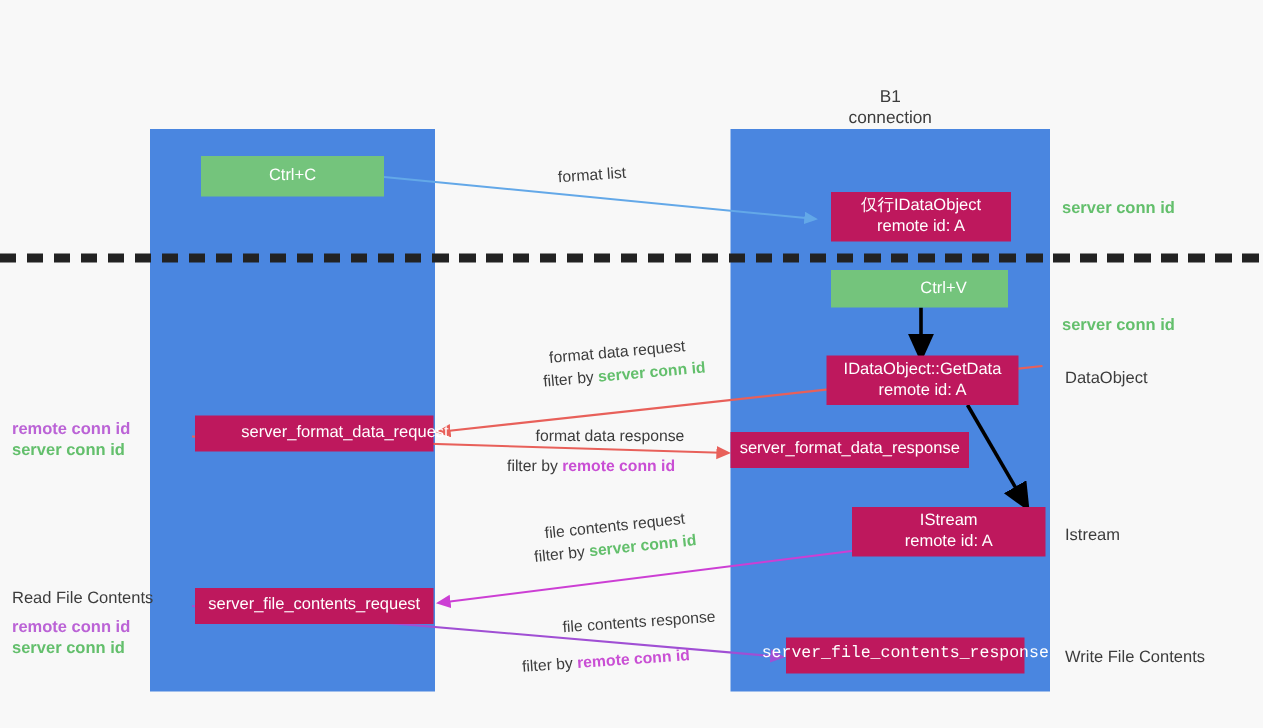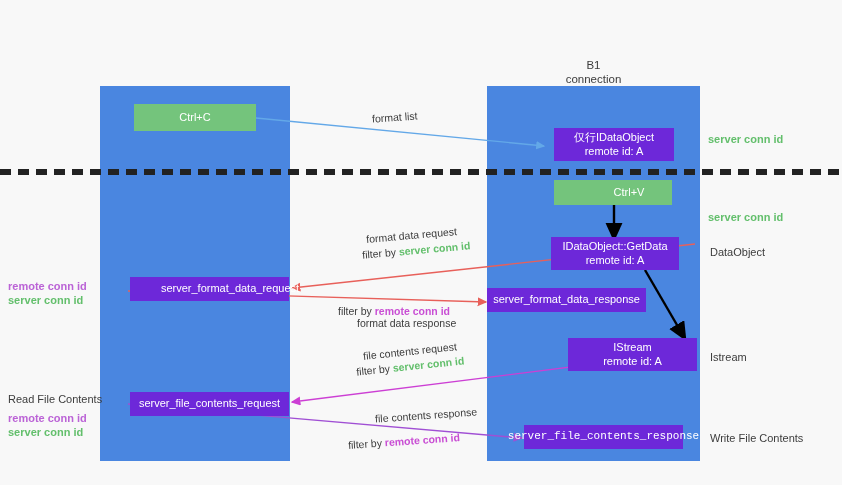--- a/index.html
+++ b/index.html
@@ -46,21 +46,21 @@
     align-items: center;
     justify-content: center;
     color: #ffffff;
     font-size: 11px;
     line-height: 13.5px;
     text-align: center;
     white-space: pre-line;
     padding: 2px 4px;
   }
   .box.green { background: #74c47c; }
-  .box.orange { background: #6d28d9; }
+  .box.orange { background: #be185d; }
   .dashline {
     position: absolute;
     left: 0;
     top: 169px;
     width: 842px;
     height: 6px;
     background-image: repeating-linear-gradient(
       to right,
       #222222 0px, #222222 11px,
       rgba(0,0,0,0) 11px, rgba(0,0,0,0) 18px);
@@ -158,21 +158,21 @@
 
   <div class="dashline"></div>
 
   <div class="edge-label" style="left:372px; top:110px; transform:rotate(-4deg);">format list</div>
 
   <div class="edge-label" style="left:366px; top:228px; transform:rotate(-5deg);">format data request</div>
   <div class="edge-label" style="left:362px; top:243px; transform:rotate(-5deg);">
     <span>filter by </span><span class="green">server conn id</span>
   </div>
 
-  <div class="edge-label" style="left:357px; top:284px;margin-top:32px;">format data response</div>
+  <div class="edge-label" style="left:357px; top:284px;">format data response</div>
   <div class="edge-label" style="left:338px; top:304px;">
     <span>filter by </span><span class="purple">remote conn id</span>
   </div>
 
   <div class="edge-label" style="left:363px; top:344px; transform:rotate(-6deg);">file contents request</div>
   <div class="edge-label" style="left:356px; top:359px; transform:rotate(-6deg);">
     <span>filter by </span><span class="green">server conn id</span>
   </div>
 
   <div class="edge-label" style="left:375px; top:408px; transform:rotate(-4deg);">file contents response</div>

